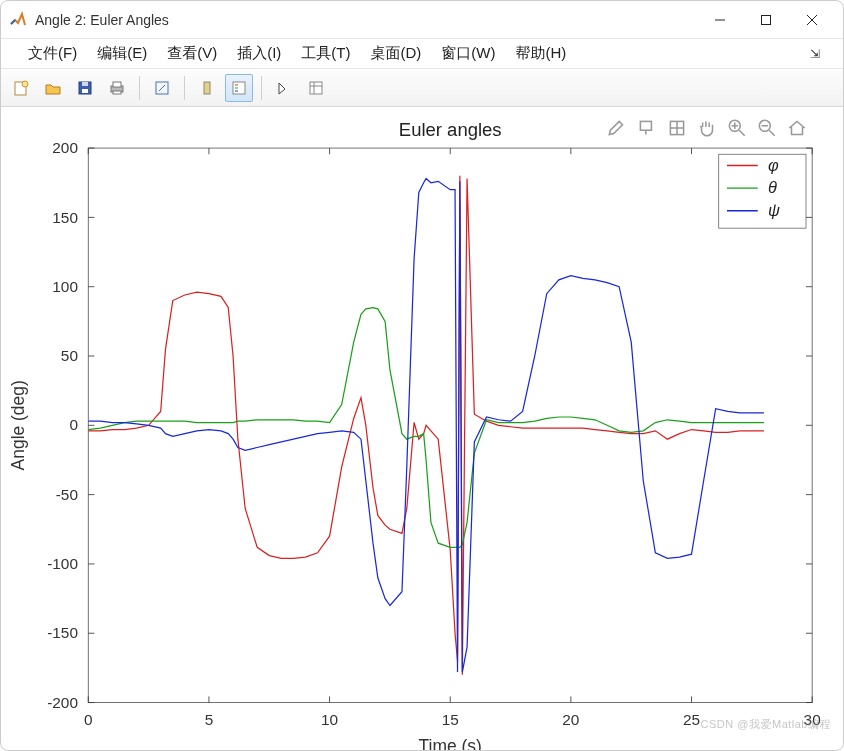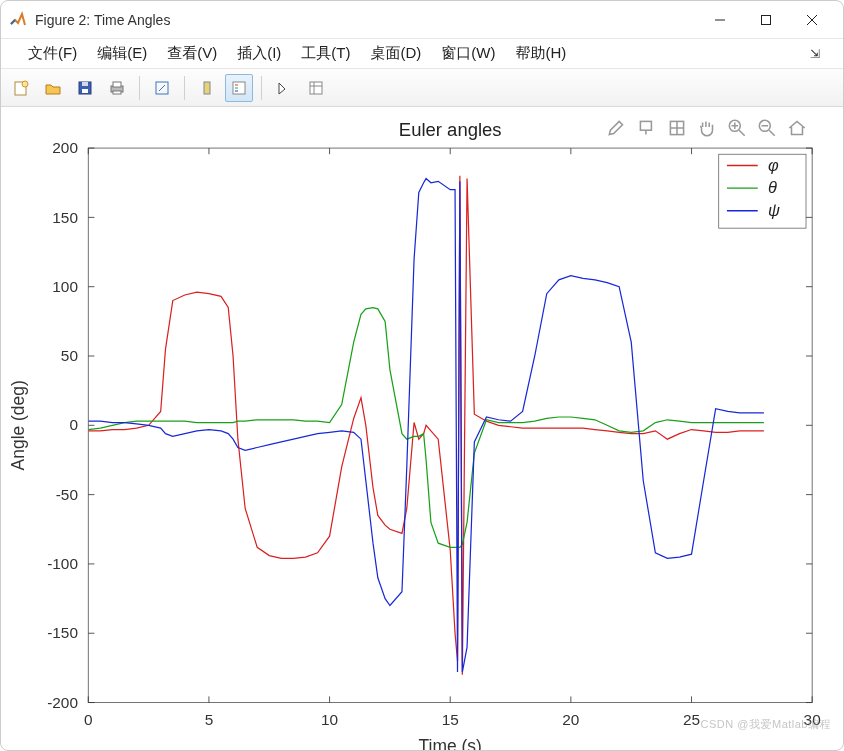--- a/index.html
+++ b/index.html
@@ -35,21 +35,21 @@
 <body>
 <div class="window">
 
   <div class="titlebar">
     <span class="app-icon">
       <svg viewBox="0 0 18 18">
           <path d="M2 13 L6 9 L9 12 L13 3 L16 14" fill="none" stroke="#d97b29" stroke-width="2"></path>
           <path d="M2 13 L6 9" stroke="#2b6fb3" stroke-width="2"></path>
         </svg>
     </span>
-    <span class="title-text">Figure 2: Time Angles</span>
+    <span class="title-text">Angle 2: Euler Angles</span>
     <span class="title-spacer"></span>
     <div class="win-btn">
         <svg width="12" height="12">
           <line x1="1" y1="6" x2="11" y2="6"></line>
         </svg>
       </div>
     <div class="win-btn">
         <svg width="12" height="12">
           <rect x="1.5" y="1.5" width="9" height="9"></rect>
         </svg>

